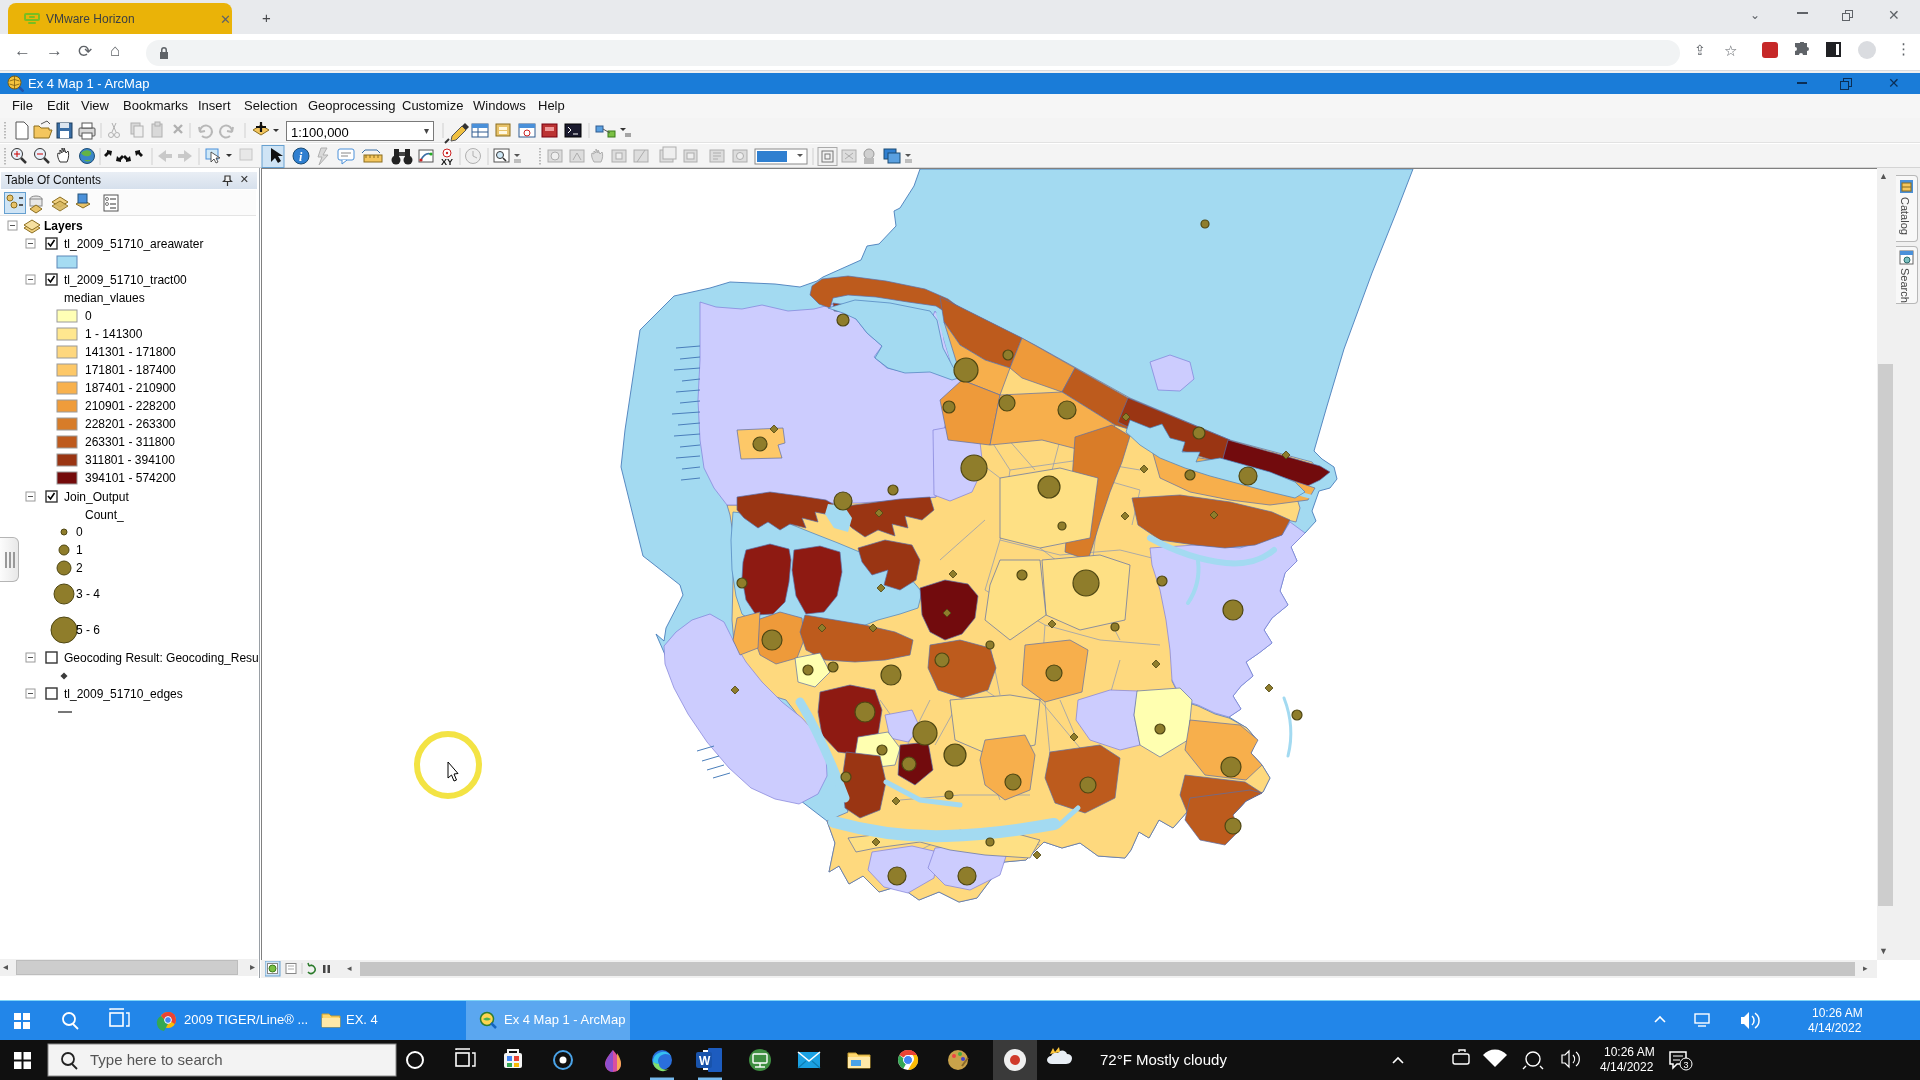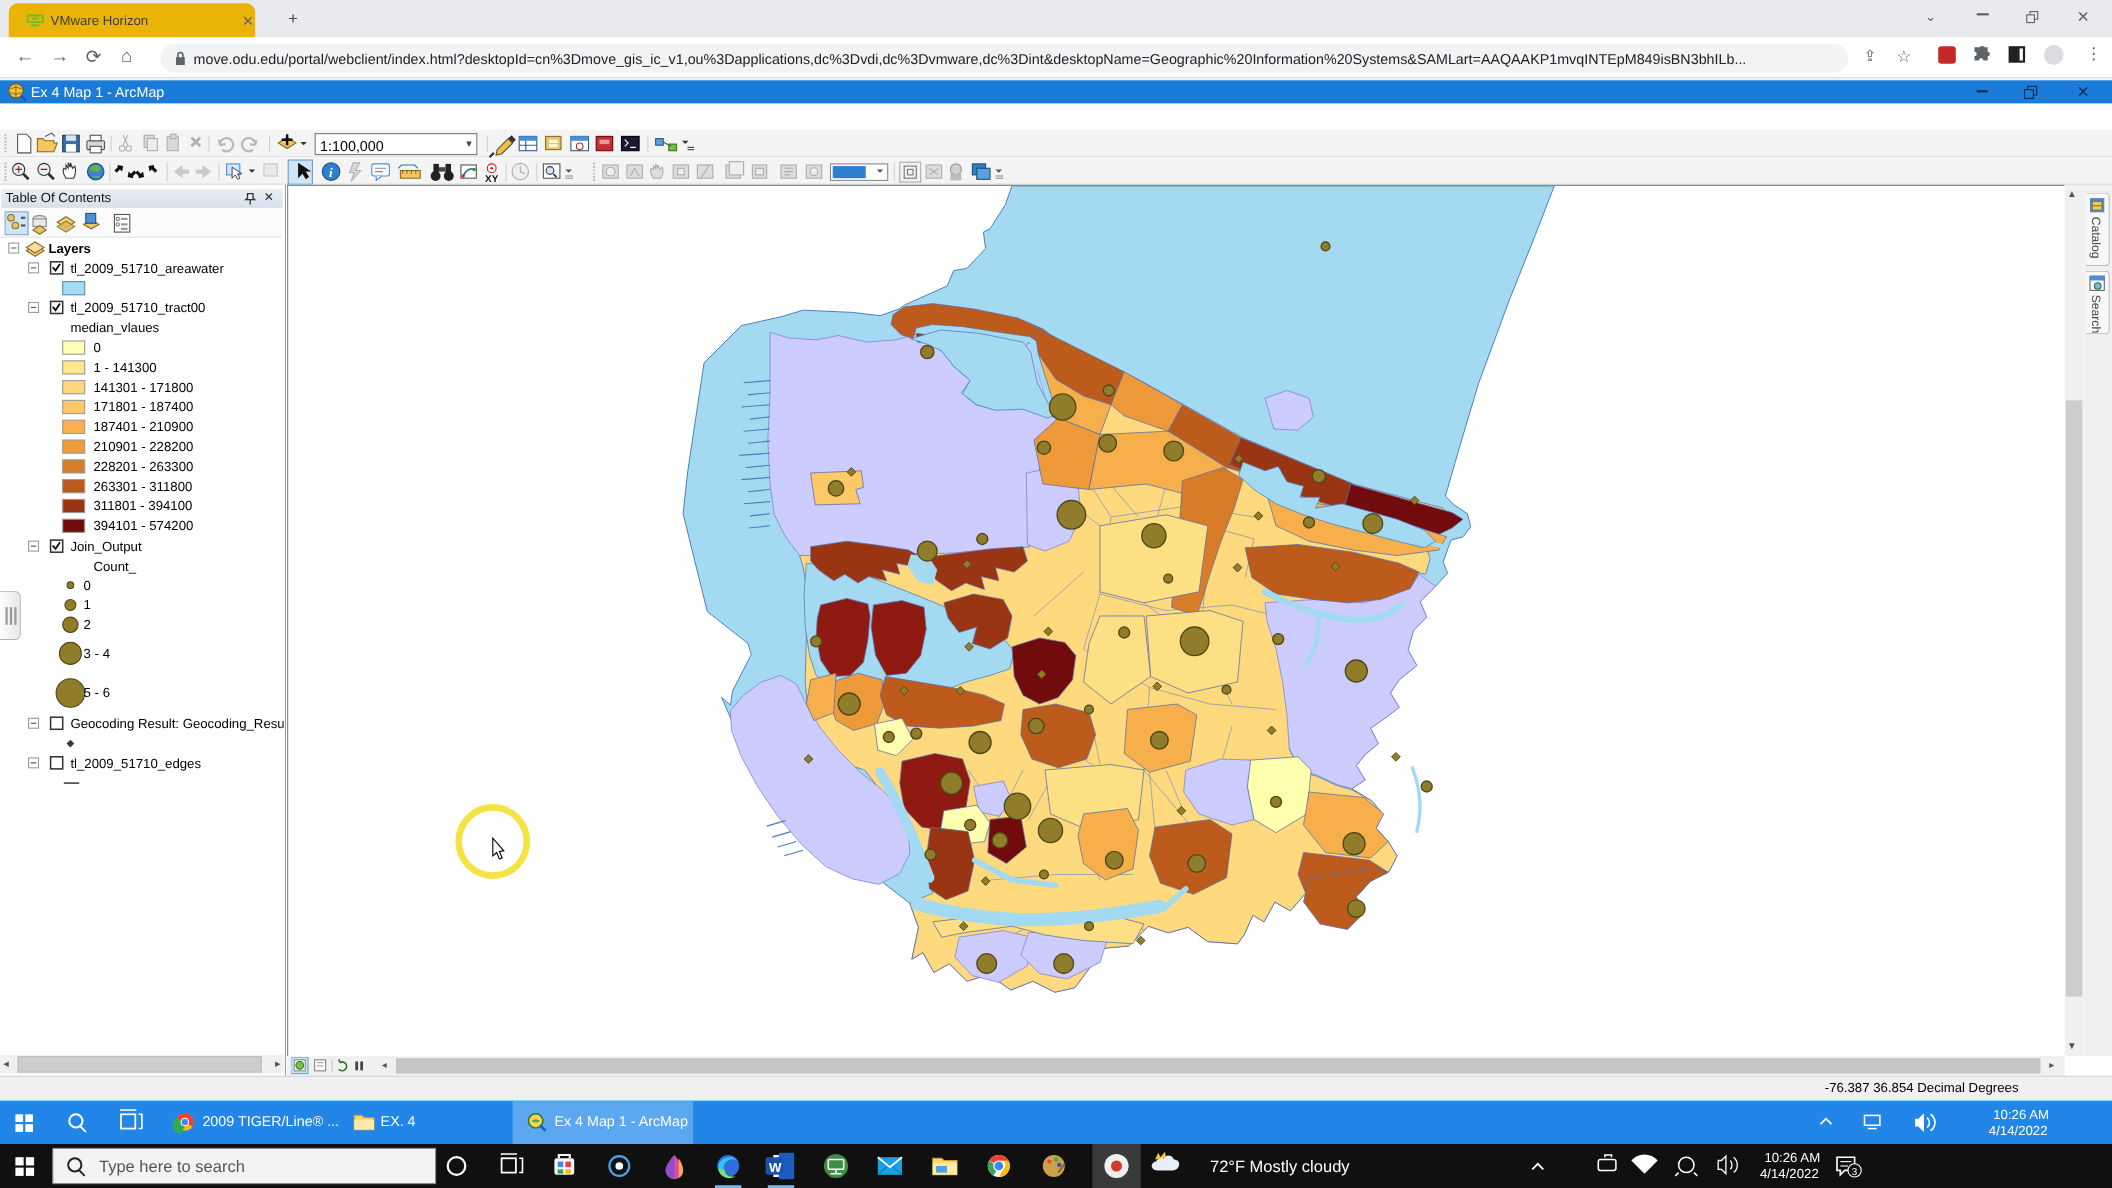--- a/index.html
+++ b/index.html
@@ -74,21 +74,20 @@
 
   <div id="navbar" class="abs"></div>
   <div class="navico" style="left:14px;">←</div>
   <div class="navico" style="left:46px;">→</div>
   <div class="navico" style="left:78px;">⟳</div>
   <div class="navico" style="left:110px;">⌂</div>
   <div id="urlbar" class="abs">
     <svg class="abs" style="left:12px;top:6px" width="12" height="14" viewBox="0 0 12 14">
         <path d="M3 6 V4 a3 3 0 0 1 6 0 V6 h1 v7 H2 V6 z M4.5 6 h3 V4 a1.5 1.5 0 0 0 -3 0 z" fill="#5f6368"></path>
       </svg>
-    <div id="urltext">move.odu.edu/portal/webclient/index.html?desktopId=cn%3Dmove_gis_ic_v1,ou%3Dapplications,dc%3Dvdi,dc%3Dvmware,dc%3Dint&amp;desktopName=Geographic%20Information%20Systems&amp;SAMLart=AAQAAKP1mvqINTEpM849isBN3bhILb...</div>
   </div>
   <div class="navico" style="left:1694px;top:42px;font-size:14px;">⇪</div>
   <div class="navico" style="left:1724px;top:42px;font-size:15px;">☆</div>
   <div class="abs" style="left:1762px;top:42px;width:16px;height:16px;background:#c62828;border-radius:3px;"></div>
   <svg class="abs" style="left:1794px;top:42px" width="16" height="16" viewBox="0 0 16 16">
       <path d="M6,1 a2,2 0 0 1 4,0 h3 v4 a2,2 0 0 1 0,4 v4 h-4 a2,2 0 0 0 -4,0 h-4 v-4 a2,2 0 0 0 0,-4 v-4 z" fill="#5f6368"></path>
     </svg>
   <div class="abs" style="left:1826px;top:42px;width:15px;height:15px;background:#202124;"></div>
   <div class="abs" style="left:1836px;top:44px;width:3px;height:11px;background:#fff;"></div>
   <div class="abs" style="left:1858px;top:41px;width:18px;height:18px;background:#dadce0;border-radius:50%;"></div>
@@ -99,20 +98,32 @@
     <svg class="abs" style="left:7px;top:2px" width="17" height="17" viewBox="0 0 17 17">
       <circle cx="7.5" cy="7.5" r="6.5" fill="#f4c33e" stroke="#7a5c10"></circle>
       <path d="M2.5 6 q5 -3 10 0 M2.5 9 q5 3 10 0 M7.5 1 v13" stroke="#7a5c10" stroke-width="0.8" fill="none"></path>
       <line x1="12" y1="12" x2="16.5" y2="16.5" stroke="#2255aa" stroke-width="2.5"></line>
     </svg>
     <span class="txt">Ex 4 Map 1 - ArcMap</span>
     <div class="abs" style="left:1797px;top:9px;width:10px;height:2px;background:#0b2e55;"></div>
     <div class="abs" style="left:1843px;top:5px;width:9px;height:9px;border:1.5px solid #0b2e55;background:transparent;"></div>
     <div class="abs" style="left:1840px;top:8px;width:9px;height:9px;border:1.5px solid #0b2e55;background:#1a7cd8;"></div>
     <div class="abs" style="left:1888px;top:2px;color:#0b2e55;font-size:14px;">✕</div>
+  </div>
+  <div id="menubar" class="abs">
+    <span style="left:12px;">File</span>
+      <span style="left:47px;">Edit</span>
+      <span style="left:81px;">View</span>
+    <span style="left:123px;">Bookmarks</span>
+      <span style="left:198px;">Insert</span>
+      <span style="left:244px;">Selection</span>
+    <span style="left:308px;">Geoprocessing</span>
+      <span style="left:402px;">Customize</span>
+      <span style="left:473px;">Windows</span>
+    <span style="left:538px;">Help</span>
   </div>
   <div id="tb1" class="abs"></div>
   <div id="tb2" class="abs"></div>
   <div id="tbicons" class="abs" style="left:0;top:118px;width:1920px;height:50px;">
     <svg width="1920" height="50" viewBox="0 0 1920 50">
       <g>
 
         <line x1="5" y1="4" x2="5" y2="21" stroke="#b9b9b9" stroke-width="2" stroke-dasharray="1.5,1.5"></line>
 
         <path d="M16,4 h8 l4,4 v13 h-12 z" fill="#fff" stroke="#555"></path>
@@ -704,23 +715,20 @@
     <div class="sidetab" style="top:78px;height:58px;">
       <svg style="position:absolute;left:3px;top:3px" width="15" height="15" viewBox="0 0 15 15">
           <rect x="1" y="1" width="13" height="13" fill="#fff" stroke="#666"></rect>
           <rect x="1" y="1" width="13" height="4" fill="#4a90d9"></rect>
           <circle cx="8" cy="10" r="3" fill="#7ac0c0" stroke="#2a6a6a"></circle>
         </svg>
       <span class="rot" style="top:21px;">Search</span>
       </div>
   </div>
 
-  <div id="statusbar" class="abs">
-      <span class="coord">-76.387  36.854 Decimal Degrees</span>
-    </div>
 
   <div id="vmbar" class="abs">
     <svg width="1920" height="39" viewBox="0 0 1920 39">
 
       <g fill="#fff">
           <rect x="14" y="12" width="7" height="7"></rect>
           <rect x="23" y="12" width="7" height="7"></rect>
           <rect x="14" y="21" width="7" height="7"></rect>
           <rect x="23" y="21" width="7" height="7"></rect>
         </g>

